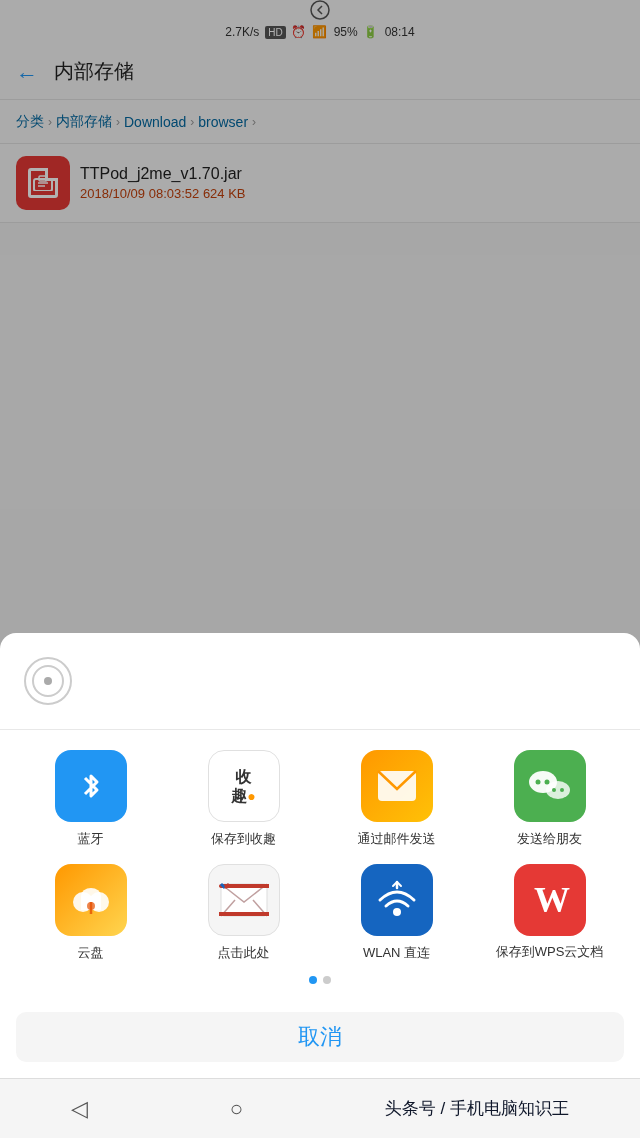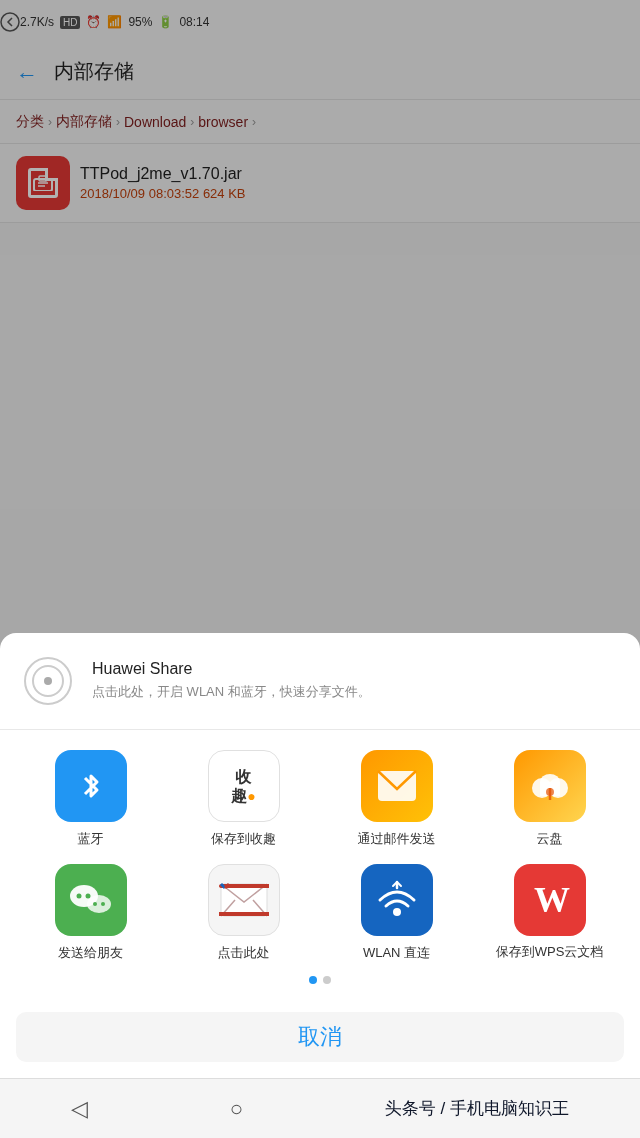--- a/index.html
+++ b/index.html
@@ -11,24 +11,25 @@
       overflow: hidden;
       position: relative;
     }
 
     
     .status-bar {
       background: #f5f5f5;
       height: 44px;
       display: flex;
       align-items: center;
-      justify-content: flex-start;
+      justify-content: space-between;
       padding: 0 0;
       font-size: 13px;
       color: #333;
+      flex-direction: column;
     }
     .status-left { display: flex; align-items: center; }
     .status-center { display: flex; align-items: center; gap: 6px; font-size: 12px; }
 
     
     .top-nav {
       background: #f5f5f5;
       height: 56px;
       display: flex;
       align-items: center;
@@ -56,21 +57,21 @@
       padding: 0 16px;
       gap: 4px;
       font-size: 14px;
       color: #555;
       border-bottom: 1px solid #e0e0e0;
     }
     .breadcrumb-sep {
       color: #999;
       font-size: 12px;
     }
-    .breadcrumb-item { color: #7f1d1d; }
+    .breadcrumb-item { color: #0369a1; }
 
     
     .file-item {
       background: #f5f5f5;
       display: flex;
       align-items: center;
       padding: 12px 16px;
       gap: 10px;
       border-bottom: 1px solid #e0e0e0;
     }
@@ -317,24 +318,20 @@
 
 <div class="modal-bg">
   <div class="modal">
 
     <div class="huawei-share">
       <div class="share-icon">
         <div class="wifi-rings">
           <div class="wifi-dot"></div>
         </div>
       </div>
-      <div>
-        <div class="share-text-title">Huawei Share</div>
-        <div class="share-text-desc">点击此处，开启 WLAN 和蓝牙，快速分享文件。</div>
-      </div>
     </div>
 
     <div class="apps-section">
       <div class="apps-grid">
 
         <div class="app-item">
           <div class="app-icon icon-bluetooth">
             <svg width="36" height="36" viewBox="0 0 36 36">
               <polyline points="12,10 24,22 18,28 18,8 24,14 12,26" fill="none" stroke="white" stroke-width="3" stroke-linejoin="round"></polyline>
             </svg>
@@ -353,51 +350,51 @@
         </div>
 
         <div class="app-item">
           <div class="app-icon icon-mail">
             <svg width="42" height="34" viewBox="0 0 42 34">
               <rect x="2" y="2" width="38" height="30" rx="4" fill="white" opacity="0.9"></rect>
               <polyline points="2,2 21,20 40,2" fill="none" stroke="#ff9800" stroke-width="2.5"></polyline>
             </svg>
           </div>
           <span class="app-label">通过邮件发送</span>
+        </div>
+
+        <div class="app-item">
+          <div class="app-icon icon-wechat">
+            <svg width="50" height="44" viewBox="0 0 50 44">
+              <ellipse cx="18" cy="18" rx="14" ry="11" fill="white" opacity="0.95"></ellipse>
+              <circle cx="13" cy="18" r="2.5" fill="#4CAF50"></circle>
+              <circle cx="22" cy="18" r="2.5" fill="#4CAF50"></circle>
+              <ellipse cx="33" cy="26" rx="12" ry="9" fill="white" opacity="0.8"></ellipse>
+              <circle cx="29" cy="26" r="2" fill="#4CAF50"></circle>
+              <circle cx="37" cy="26" r="2" fill="#4CAF50"></circle>
+            </svg>
+          </div>
+          <span class="app-label">发送给朋友</span>
         </div>
 
         <div class="app-item">
           <div class="app-icon icon-yunpan">
             <svg width="40" height="36" viewBox="0 0 40 36">
               <circle cx="12" cy="20" r="10" fill="white" opacity="0.9"></circle>
               <circle cx="28" cy="20" r="10" fill="white" opacity="0.9"></circle>
               <rect x="10" y="14" width="20" height="14" fill="white" opacity="0.9"></rect>
               <ellipse cx="20" cy="14" rx="10" ry="8" fill="white" opacity="0.9"></ellipse>
               <circle cx="20" cy="24" r="4" fill="#e65100" opacity="0.7"></circle>
               <line x1="20" y1="20" x2="20" y2="32" stroke="#e65100" stroke-width="2.5" opacity="0.8"></line>
             </svg>
           </div>
           <span class="app-label">云盘</span>
         </div>
 
         <div class="app-item">
-          <div class="app-icon icon-wechat">
-            <svg width="50" height="44" viewBox="0 0 50 44">
-              <ellipse cx="18" cy="18" rx="14" ry="11" fill="white" opacity="0.95"></ellipse>
-              <circle cx="13" cy="18" r="2.5" fill="#4CAF50"></circle>
-              <circle cx="22" cy="18" r="2.5" fill="#4CAF50"></circle>
-              <ellipse cx="33" cy="26" rx="12" ry="9" fill="white" opacity="0.8"></ellipse>
-              <circle cx="29" cy="26" r="2" fill="#4CAF50"></circle>
-              <circle cx="37" cy="26" r="2" fill="#4CAF50"></circle>
-            </svg>
-          </div>
-          <span class="app-label">发送给朋友</span>
-        </div>
-
-        <div class="app-item">
           <div class="app-icon icon-email">
             <svg width="50" height="40" viewBox="0 0 50 40">
               <rect x="2" y="4" width="46" height="32" rx="3" fill="white" stroke="#ddd" stroke-width="1"></rect>
               <path d="M2,4 L25,22 L48,4" fill="none" stroke="#c0a0a0" stroke-width="1.5"></path>
               <path d="M2,36 L16,20" fill="none" stroke="#c0a0a0" stroke-width="1.5"></path>
               <path d="M48,36 L34,20" fill="none" stroke="#c0a0a0" stroke-width="1.5"></path>
 
               <rect x="0" y="4" width="52" height="4" fill="#c0392b" rx="3"></rect>
               <rect x="0" y="32" width="52" height="4" fill="#c0392b"></rect>
               <line x1="2" y1="4" x2="6" y2="8" stroke="#1565c0" stroke-width="3"></line>

